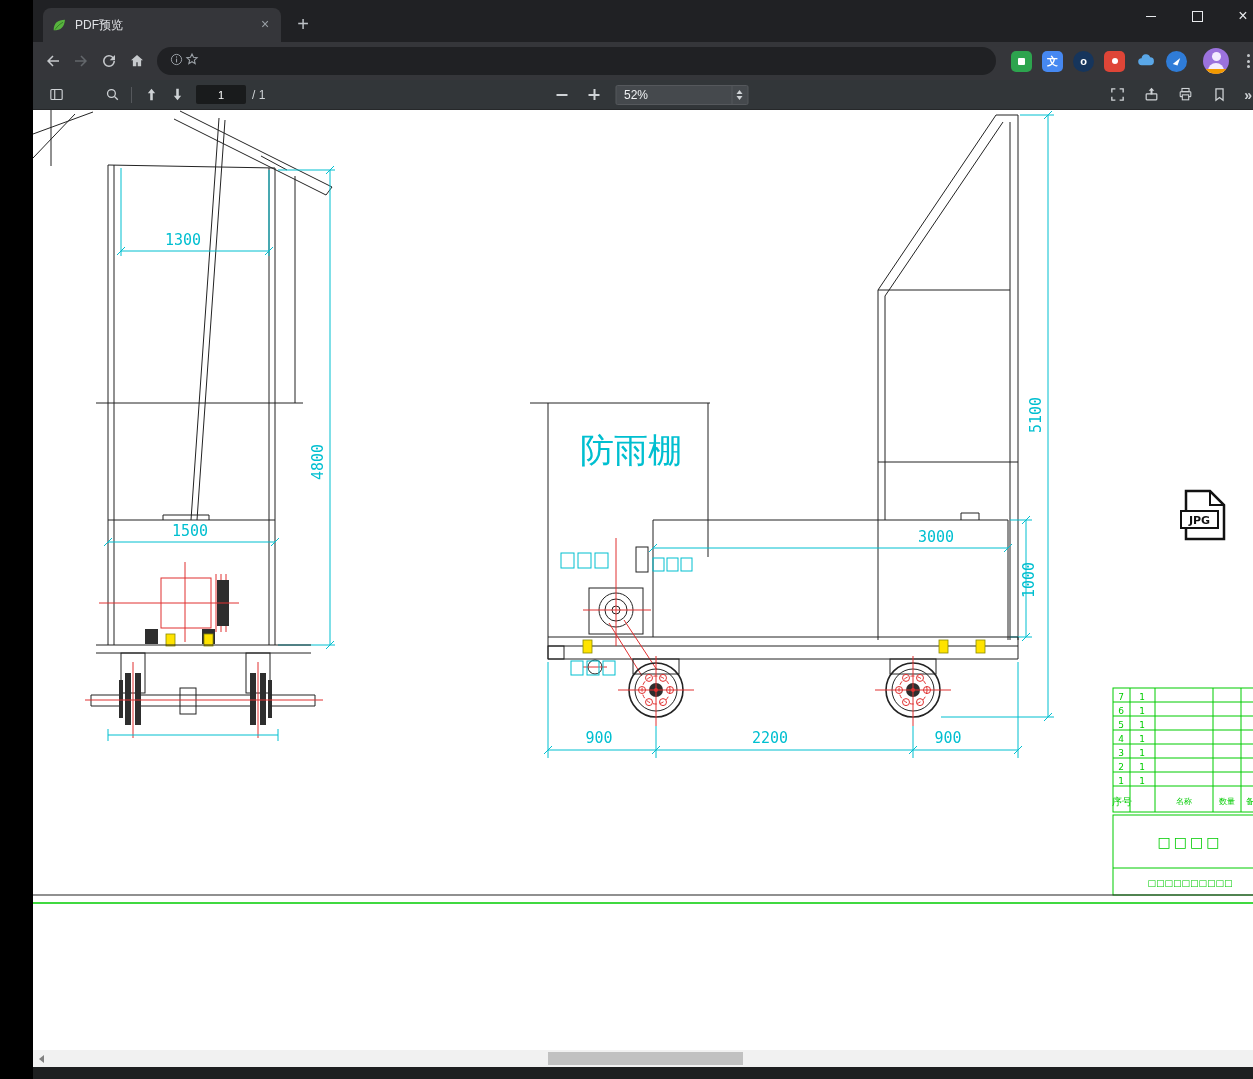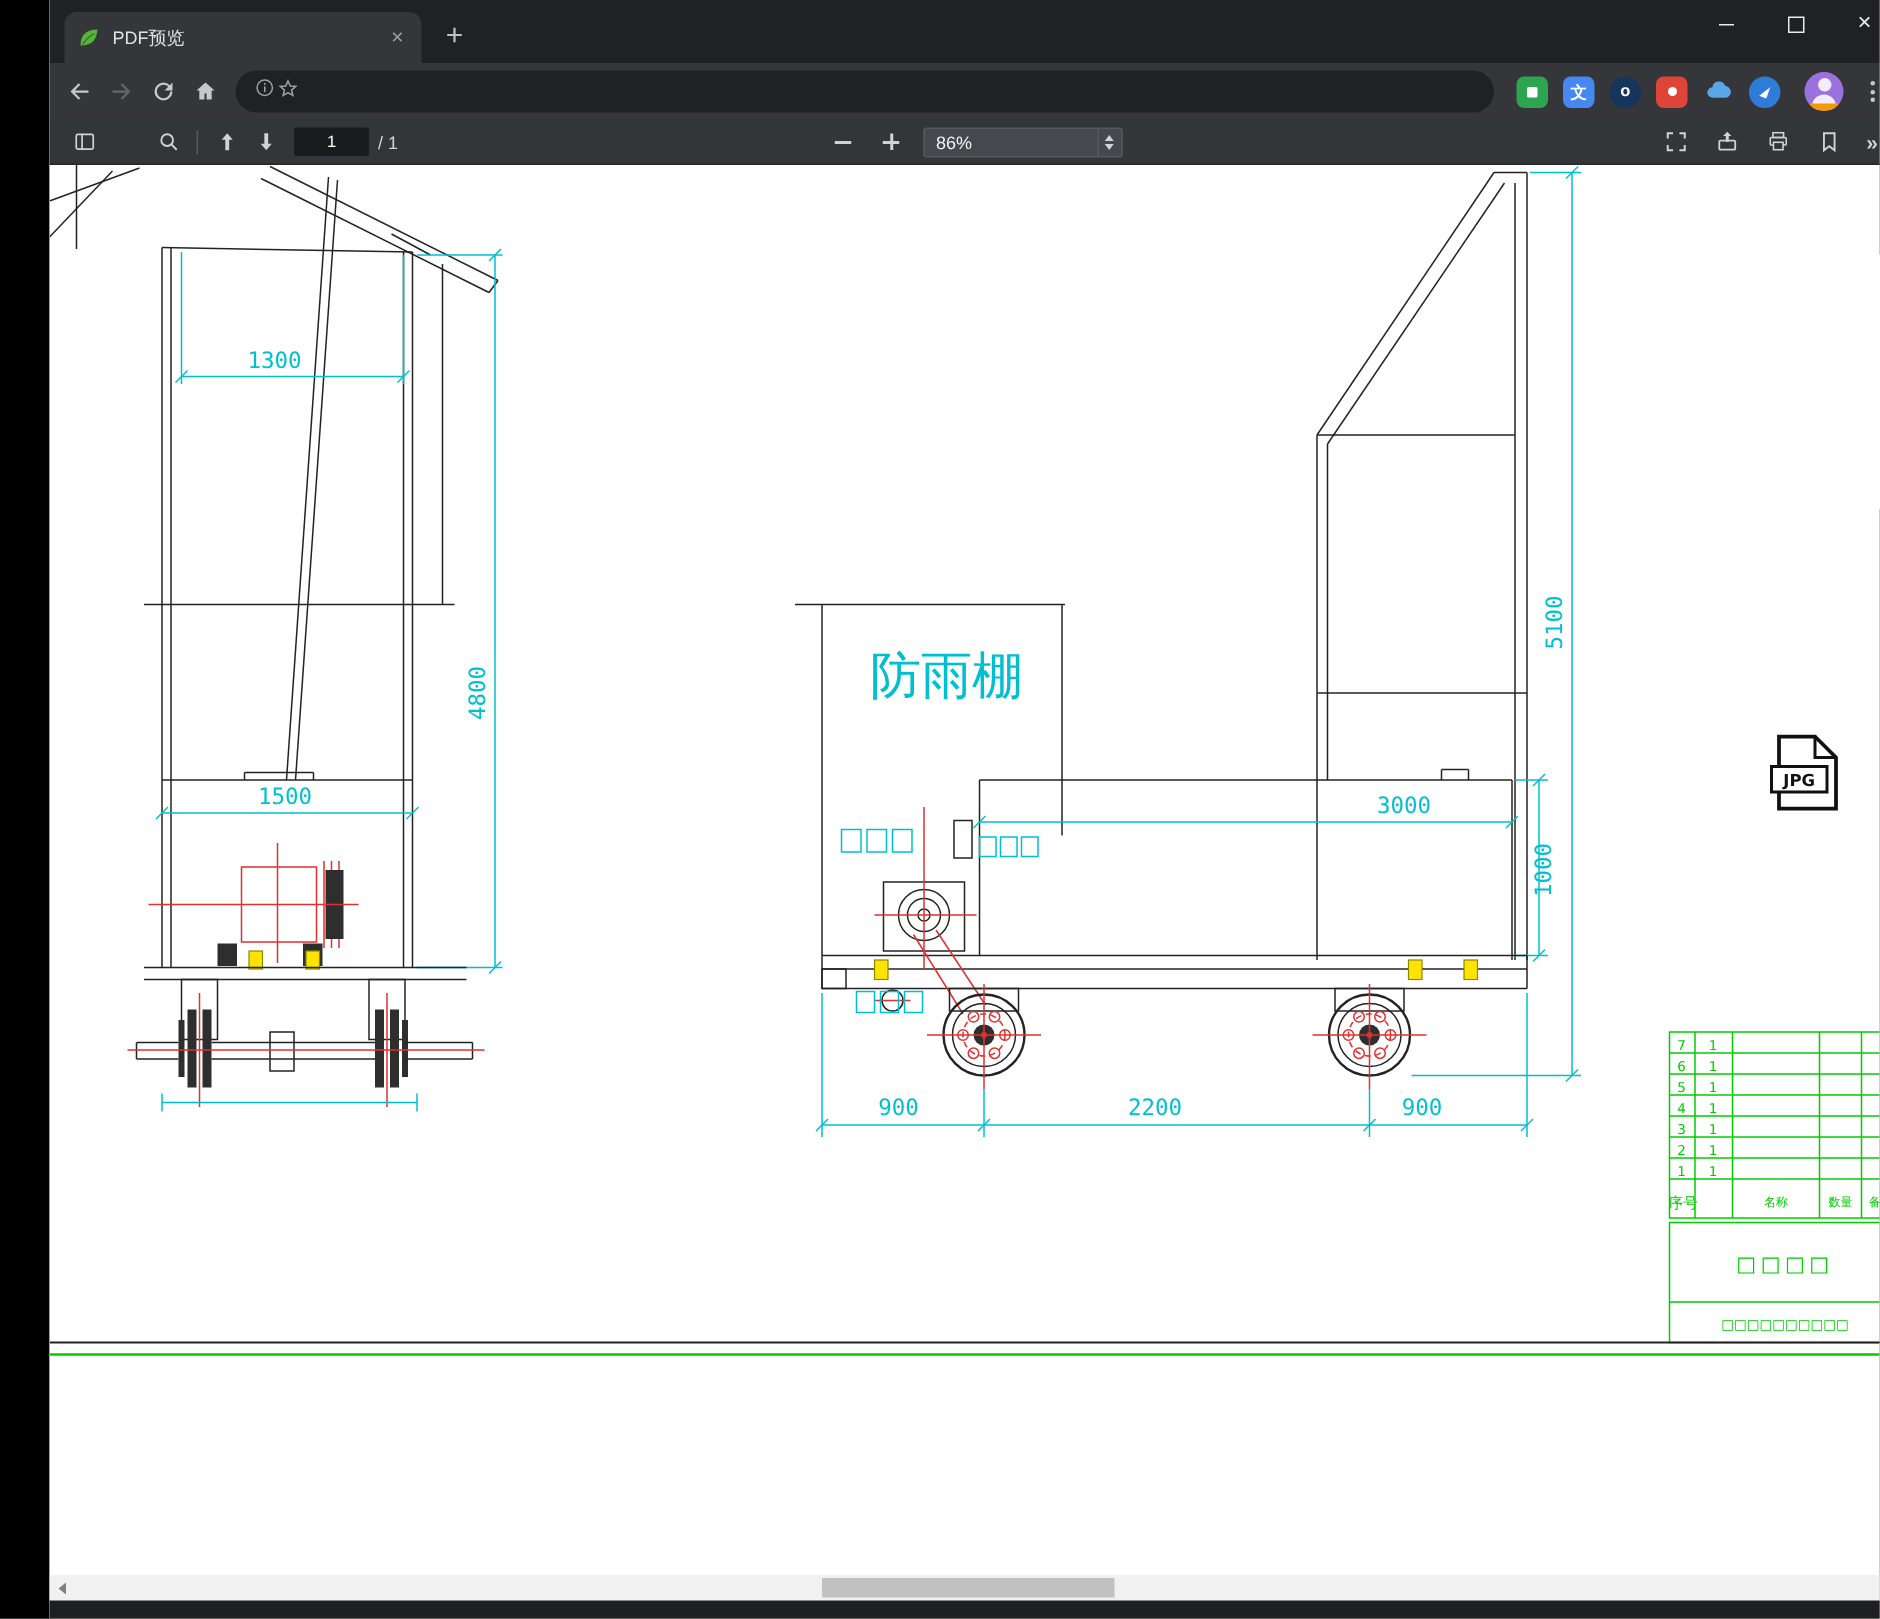--- a/index.html
+++ b/index.html
@@ -226,21 +226,21 @@
     <span class="page-total">/ 1</span>
 
     <div class="zoom-group">
       <div class="zoom-btn">
           <span class="minus-glyph"></span>
         </div>
       <div class="zoom-btn">
           <span class="plus-glyph"></span>
         </div>
       <div class="zoom-select">
-        <span>86%</span>
+        <span>52%</span>
         <span class="zoom-spin">
             <i class="tri-up"></i>
             <i class="tri-down"></i>
           </span>
       </div>
     </div>
 
     <div class="right-tools">
       <div class="tool-btn">
         <svg viewBox="0 0 24 24">

